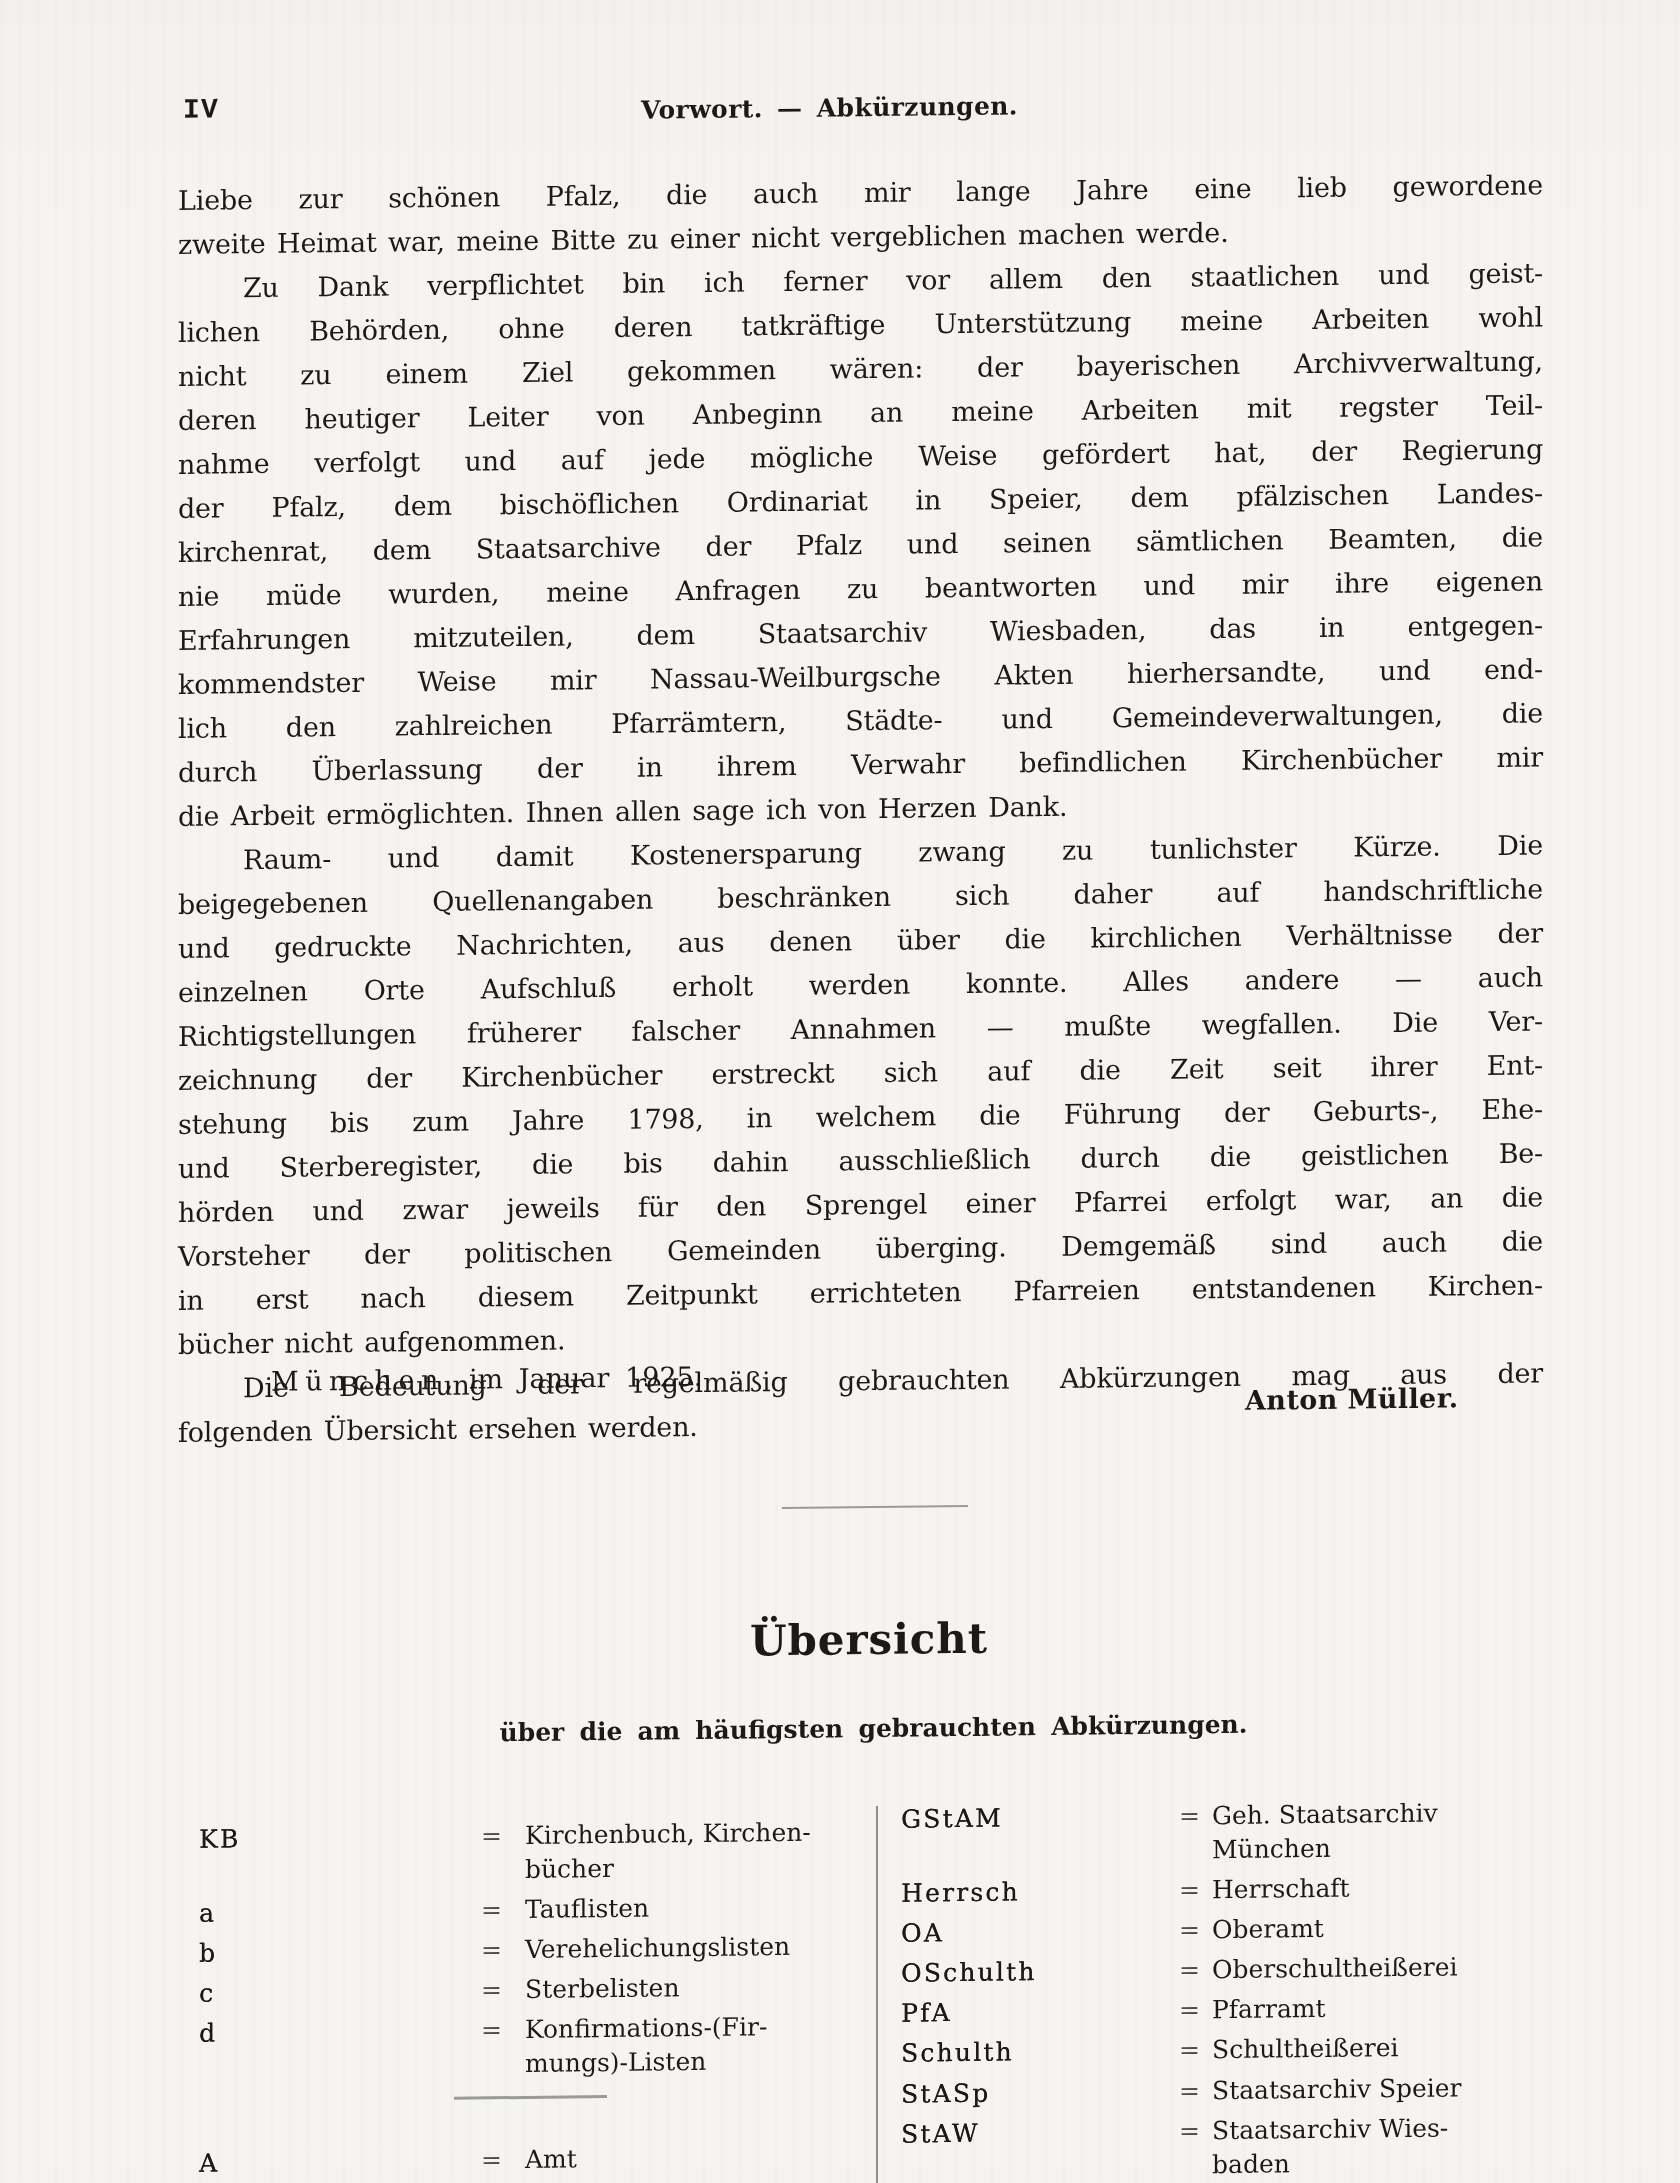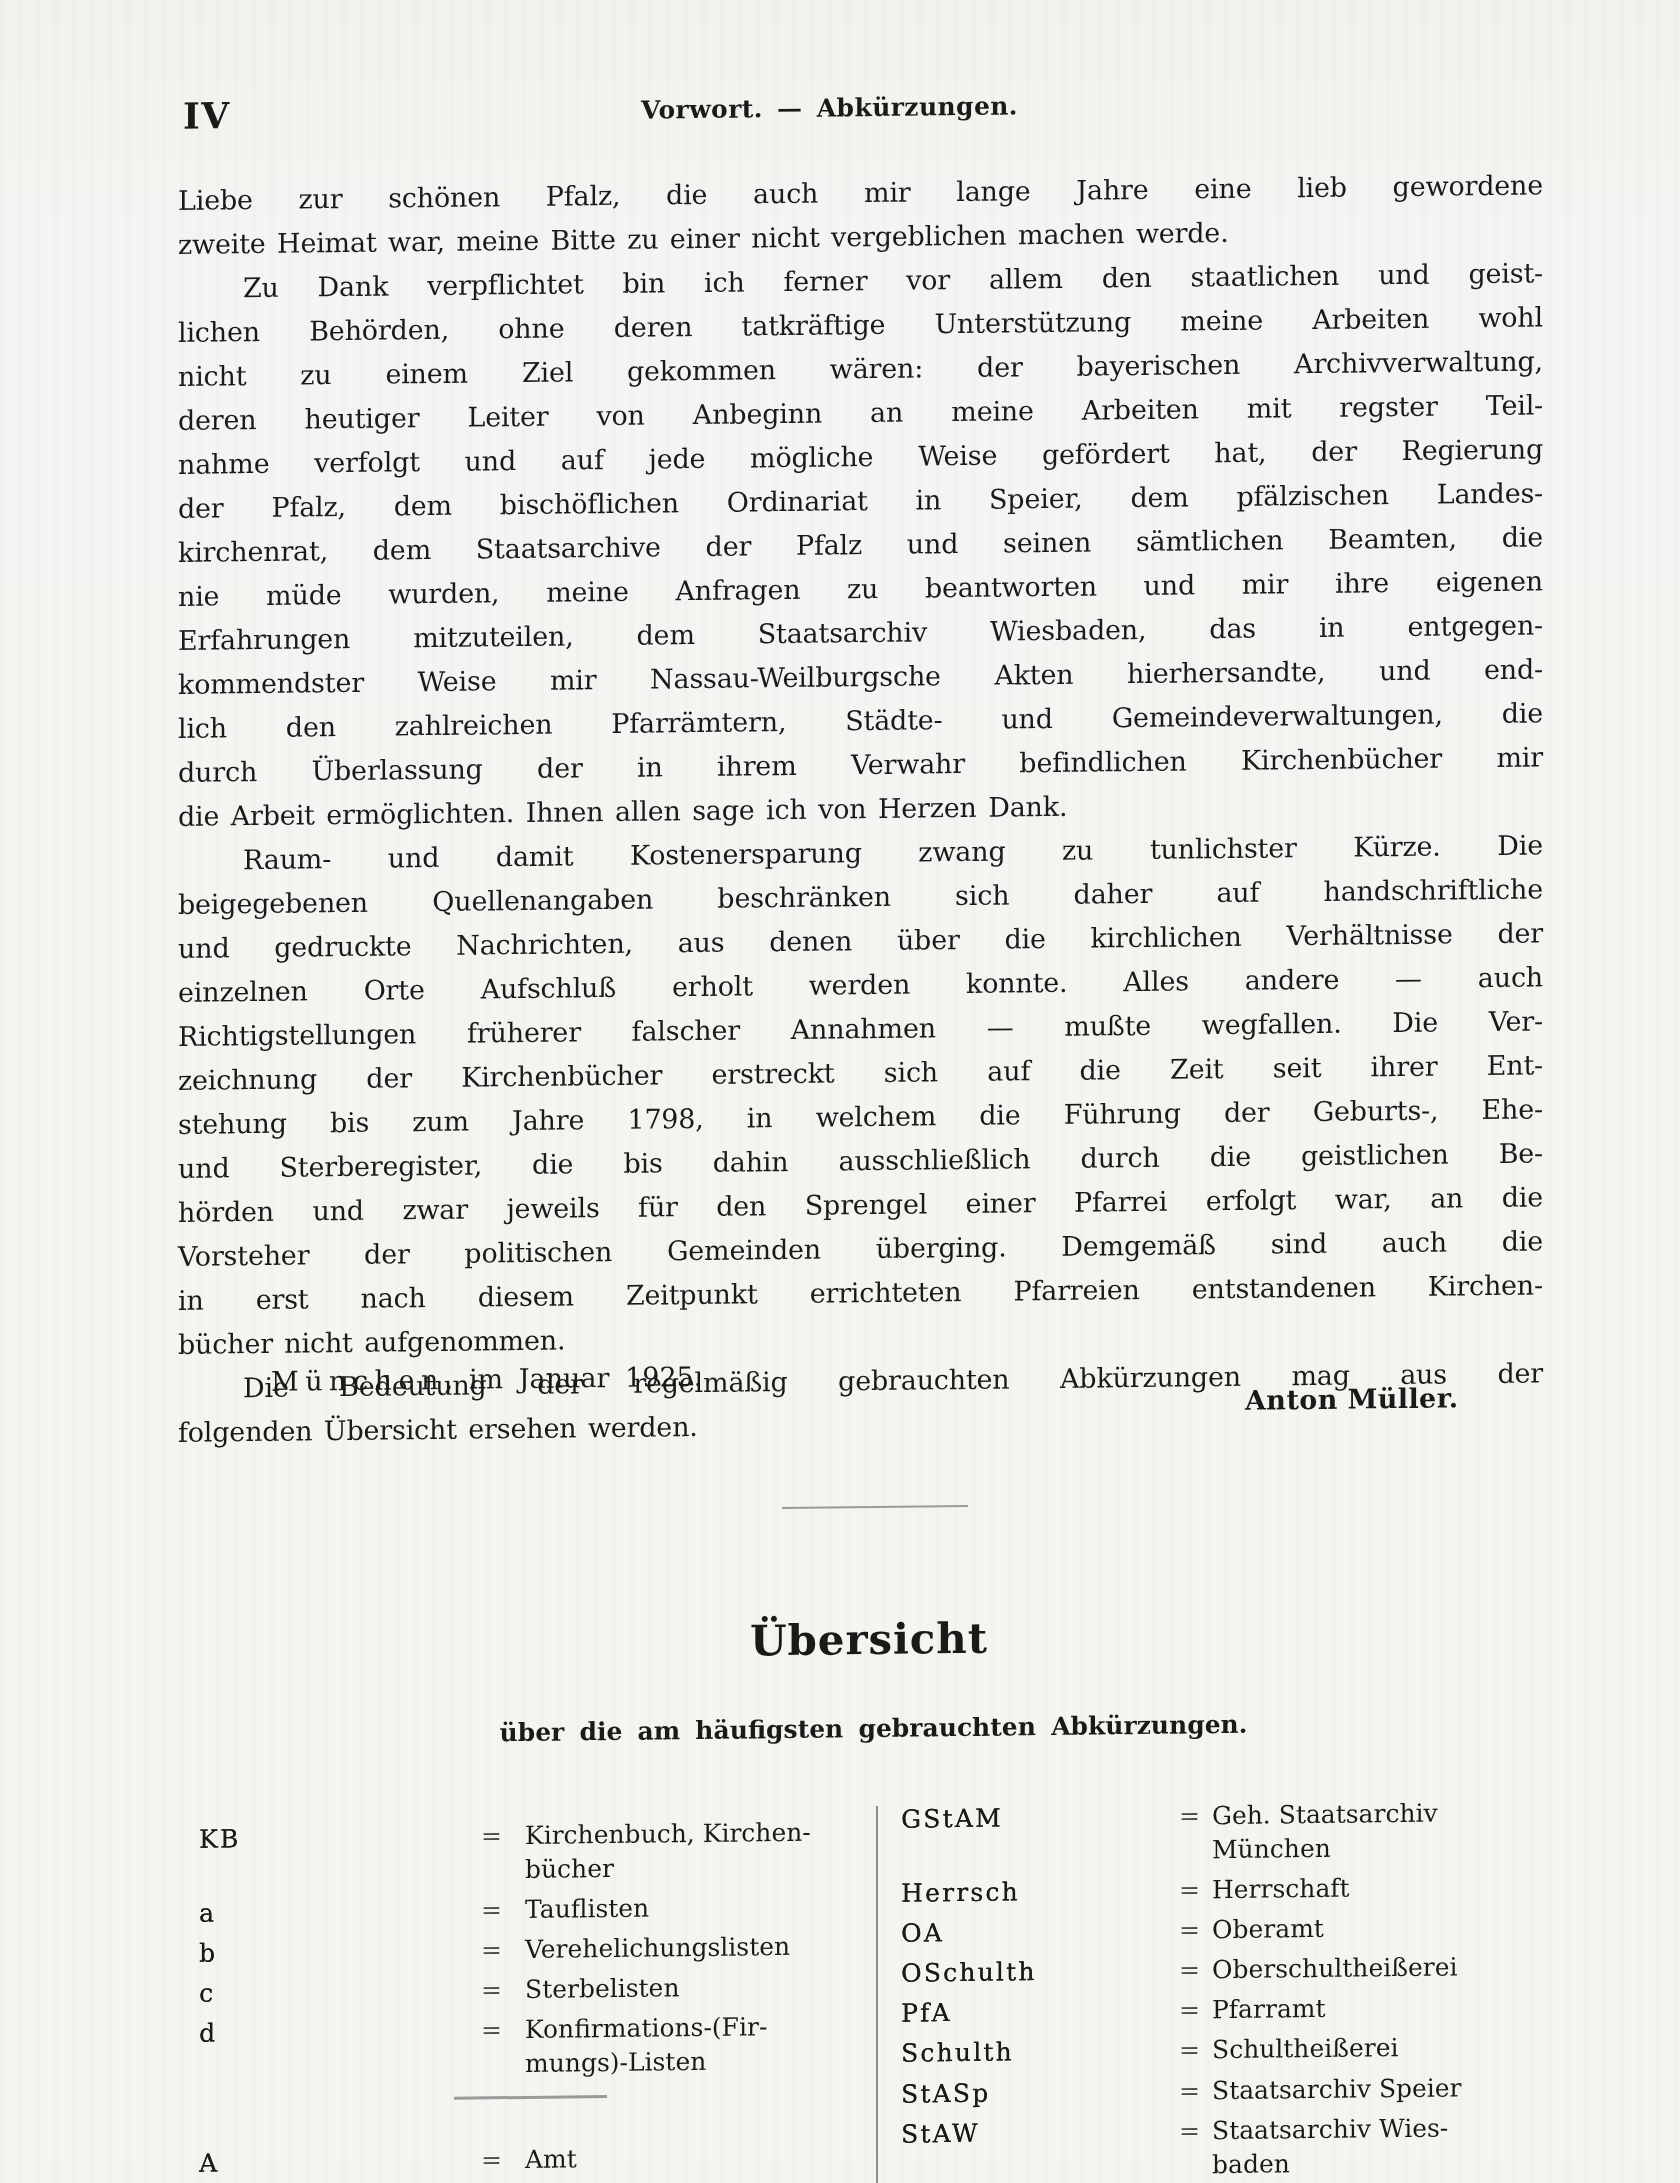--- a/index.html
+++ b/index.html
@@ -21,21 +21,21 @@
     color:var(--ink);
   }
   .sheet{
     position:absolute;inset:0;
     transform:skewY(-0.65deg);
     transform-origin:873px 1223px;
   }
   
   .page-number{
     position:absolute;left:183px;top:87px;
-    font-size:36px;font-weight:bold;letter-spacing:1.3px;
+    font-size:28px;font-weight:bold;letter-spacing:1.3px;font-family:Liberation Mono, monospace;
   }
   .running-title{
     position:absolute;left:641px;top:93px;
     font-size:25px;font-weight:bold;word-spacing:5.2px;letter-spacing:0.4px;
   }
   
   .body-text{
     position:absolute;left:178px;top:171px;width:1365px;
     font-size:27px;line-height:44px;letter-spacing:-0.2px;word-spacing:3.1px;
   }

